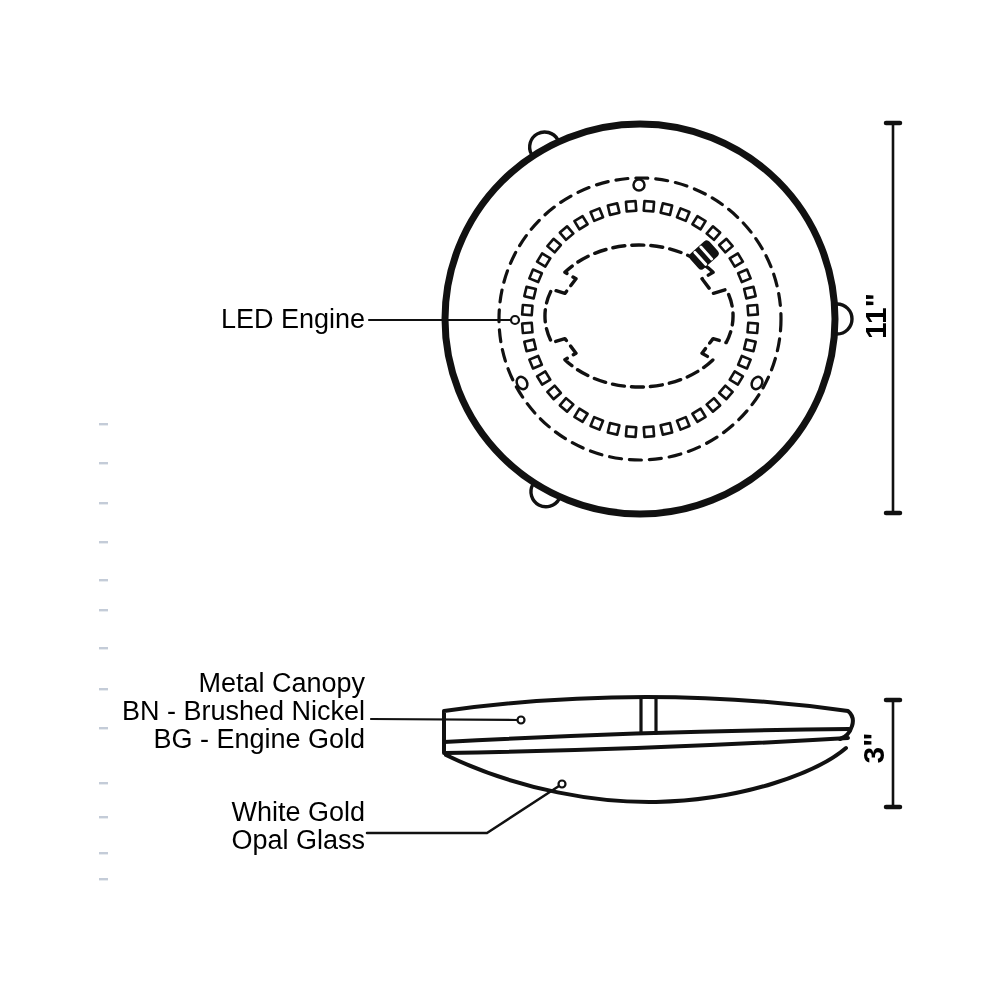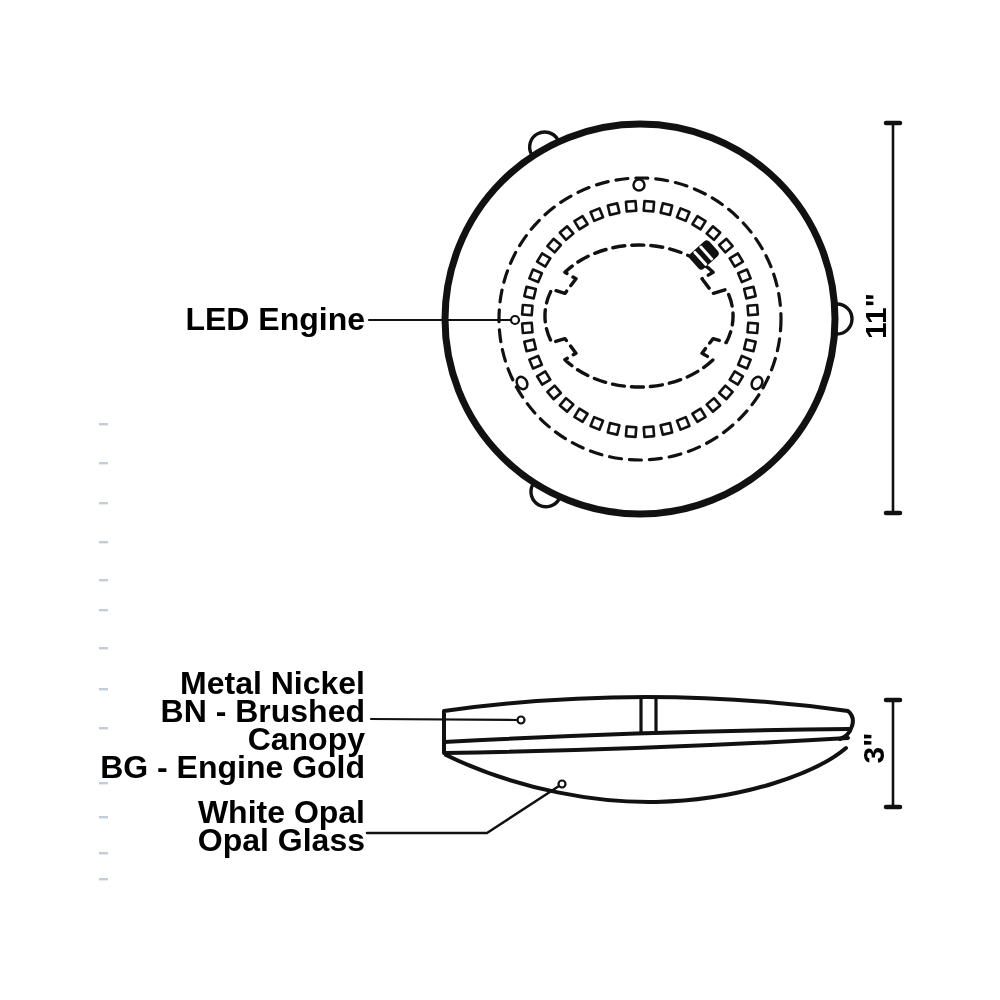--- a/index.html
+++ b/index.html
@@ -1,20 +1,20 @@
 <!DOCTYPE html>
 <html><head>
 <meta charset="utf-8">
 <title>Flush Mount LED Fixture Spec Diagram</title>
 <style>
   html,body{margin:0;padding:0;background:#fff;}
   #stage{position:relative;width:1000px;height:1000px;background:#ffffff;overflow:hidden;
          font-family:"Liberation Sans", sans-serif;}
   #drawing{position:absolute;left:0;top:0;}
-  .label{position:absolute;color:#000;font-weight:bold;font-size:32px;line-height:28px;}
+  .label{position:absolute;color:#000;font-weight:normal;font-size:27px;line-height:28px;}
   .label.right{width:270px;left:95px;text-align:right;}
   #led-label{top:305px;}
   #canopy-label{top:669px;}
   #glass-label{top:798px;}
   .dim-text{position:absolute;width:60px;height:60px;display:flex;align-items:center;justify-content:center;
             color:#000;font-weight:bold;font-size:30px;transform:rotate(-90deg);}
   #dim11{left:846px;top:286px;}
   #dim3{left:844px;top:718px;}
 </style>
 </head>
@@ -138,25 +138,25 @@
         <rect x="99" y="782" width="9" height="2.4" fill="#c4ccd8" stroke="none"></rect>
         <rect x="99" y="816" width="9" height="2.4" fill="#c4ccd8" stroke="none"></rect>
         <rect x="99" y="852" width="9" height="2.4" fill="#c4ccd8" stroke="none"></rect>
         <rect x="99" y="878" width="9" height="2.4" fill="#c4ccd8" stroke="none"></rect>
       </g>
   </svg>
 
   <div class="label right" id="led-label">LED Engine</div>
 
   <div class="label right" id="canopy-label">
-    <div>Metal Nickel</div>
-    <div>BN - Brushed Canopy</div>
+    <div>Metal Canopy</div>
+    <div>BN - Brushed Nickel</div>
     <div>BG - Engine Gold</div>
   </div>
 
   <div class="label right" id="glass-label">
-    <div>White Opal</div>
+    <div>White Gold</div>
     <div>Opal Glass</div>
   </div>
 
   <div class="dim-text" id="dim11">11"</div>
   <div class="dim-text" id="dim3">3"</div>
 </div>
 
 </body></html>

